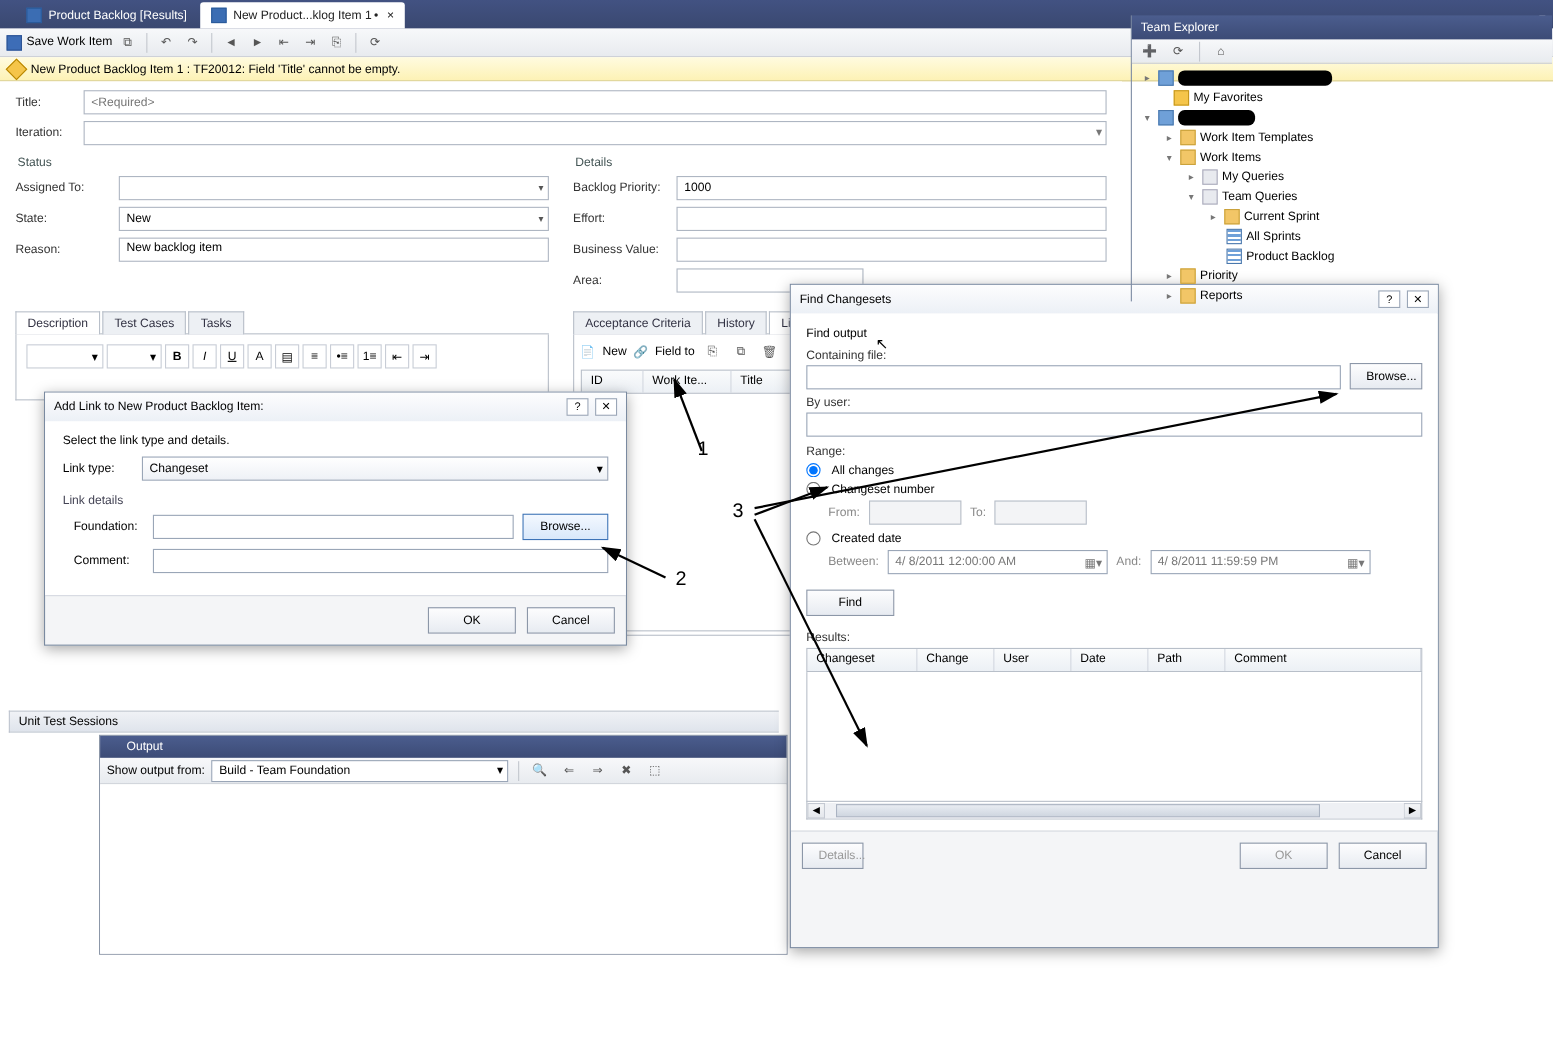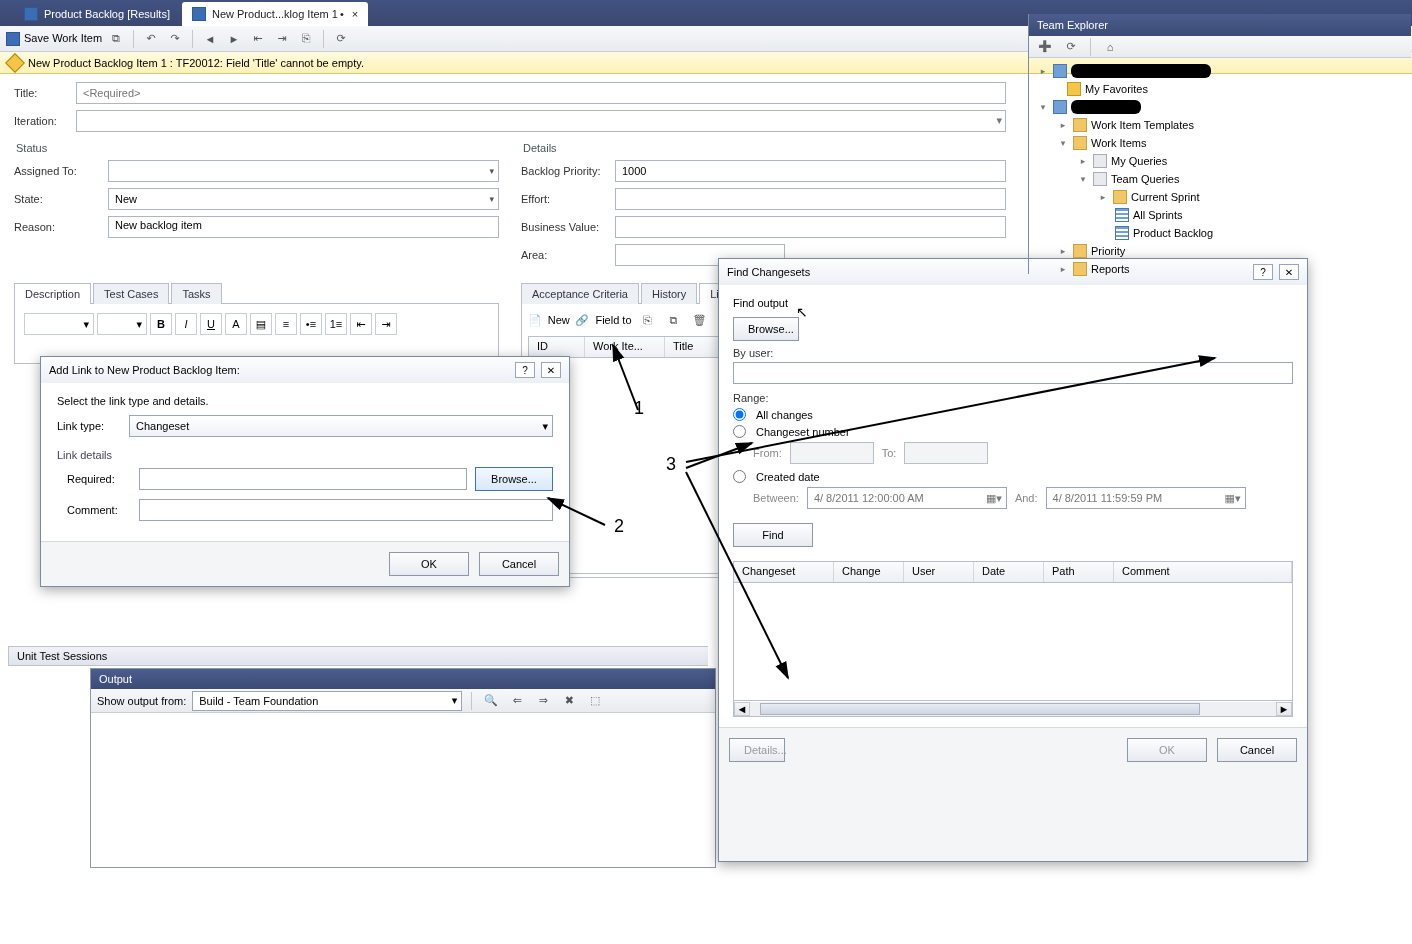--- a/index.html
+++ b/index.html
@@ -102,21 +102,21 @@
 .results-head{display:flex;border:1px solid #b8bfc9;height:22px;background:linear-gradient(#fafbfc,#ecf0f5);}
 .results-head div{padding:3px 8px;border-right:1px solid #d3d8e0;}
 .results-body{height:118px;border:1px solid #b8bfc9;border-top:none;background:#fff;}
 .hscroll{height:16px;border:1px solid #b8bfc9;border-top:none;display:flex;align-items:center;}
 .hscroll .ar{width:16px;height:14px;display:flex;align-items:center;justify-content:center;background:linear-gradient(#f4f5f7,#e4e7ec);border:1px solid #c4c9d2;}
 .hscroll .track{flex:1;position:relative;height:14px;background:#eef0f4;}
 .hscroll .thumb{position:absolute;left:10px;width:440px;height:12px;top:1px;background:linear-gradient(#e8ecf2,#cfd6e0);border:1px solid #aab3c2;}
 
 
 .out{position:absolute;left:90px;top:668px;width:626px;height:200px;border:1px solid #8c97a8;}
-.out .hdr{height:20px;background:linear-gradient(#4b5d8e,#3c4b76);color:#fff;display:flex;align-items:center;padding:0 8px;}
+.out .hdr{height:20px;background:linear-gradient(#4b5d8e,#3c4b76);color:#fff;display:flex;align-items:center;padding:0 24px;}
 .out .bar{height:24px;background:linear-gradient(#f7f8fa,#e8ebef);display:flex;align-items:center;padding:0 6px;gap:6px;border-bottom:1px solid #c9cdd4;}
 .out .body{background:#fff;height:calc(100% - 44px);}
 
 .uts{position:absolute;left:8px;top:646px;height:20px;background:linear-gradient(#f0f2f6,#dfe4ec);padding:3px 8px;border:1px solid #bcc3ce;border-right:none;width:700px;}
 .num{position:absolute;font-size:18px;color:#000;}
 svg.arrows{position:absolute;left:0;top:0;pointer-events:none;}
 
 </style>
 </head>
 <body>
@@ -308,21 +308,21 @@
     <div class="linktype-row">
       <label>Link type:</label>
       <div class="combo">
         <span>Changeset</span>
         <span>▾</span>
       </div>
     </div>
     <div class="fieldset-label">Link details</div>
     <div style="padding-left:10px">
       <div class="ld-row">
-        <label>Required:</label>
+        <label>Foundation:</label>
         <input class="inp" style="">
         <button class="btn primary" style="margin-left:8px;width:78px">Browse...</button>
       </div>
       <div class="ld-row">
         <label>Comment:</label>
         <input class="inp" style="">
       </div>
     </div>
   </div>
   <div class="dlg-buttons">
@@ -335,20 +335,24 @@
   <div class="titlebar">
     <span>Find Changesets</span>
     <div class="winbtns">
       <div class="wbtn">?</div>
       <div class="wbtn">✕</div>
     </div>
   </div>
   <div class="body">
     <div style="margin-bottom:8px">Find output</div>
     <div class="fc-group fc-file-row">
+      <div class="inputwrap">
+        <div class="fc-label">Containing file:</div>
+        <input class="fc-input" style="">
+      </div>
       <button class="btn" style="width:66px">Browse...</button>
     </div>
     <div class="fc-group">
       <div class="fc-label">By user:</div>
       <input class="fc-input" style="">
     </div>
     <div class="fc-label" style="margin-top:8px">Range:</div>
 
     <div class="range-row">
       <input type="radio" checked="" style="">
@@ -378,20 +382,21 @@
       <div class="dateinp">
           <span>4/ 8/2011 11:59:59 PM</span>
           <span>▦▾</span>
         </div>
     </div>
 
     <div style="margin:14px 0">
       <button class="btn" style="width:80px">Find</button>
     </div>
 
+    <div class="fc-label">Results:</div>
     <div class="results-head">
       <div style="width:100px">Changeset</div>
       <div style="width:70px">Change</div>
       <div style="width:70px">User</div>
       <div style="width:70px">Date</div>
       <div style="width:70px">Path</div>
       <div style="flex:1">Comment</div>
     </div>
     <div class="results-body"></div>
     <div class="hscroll">

